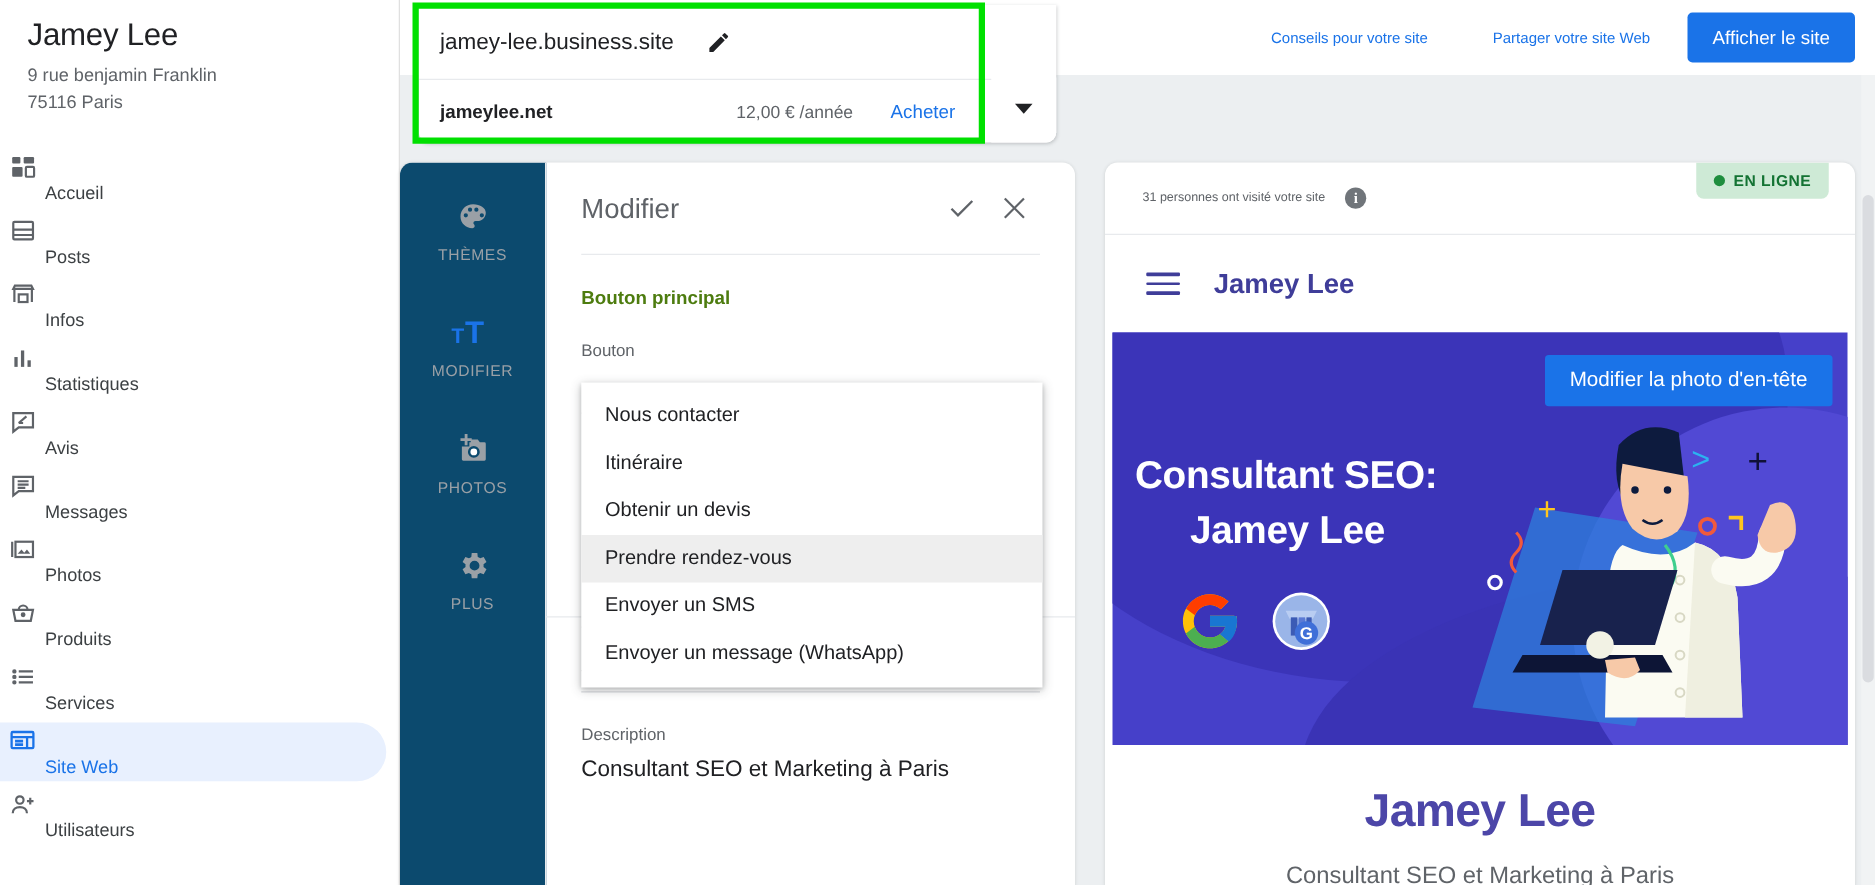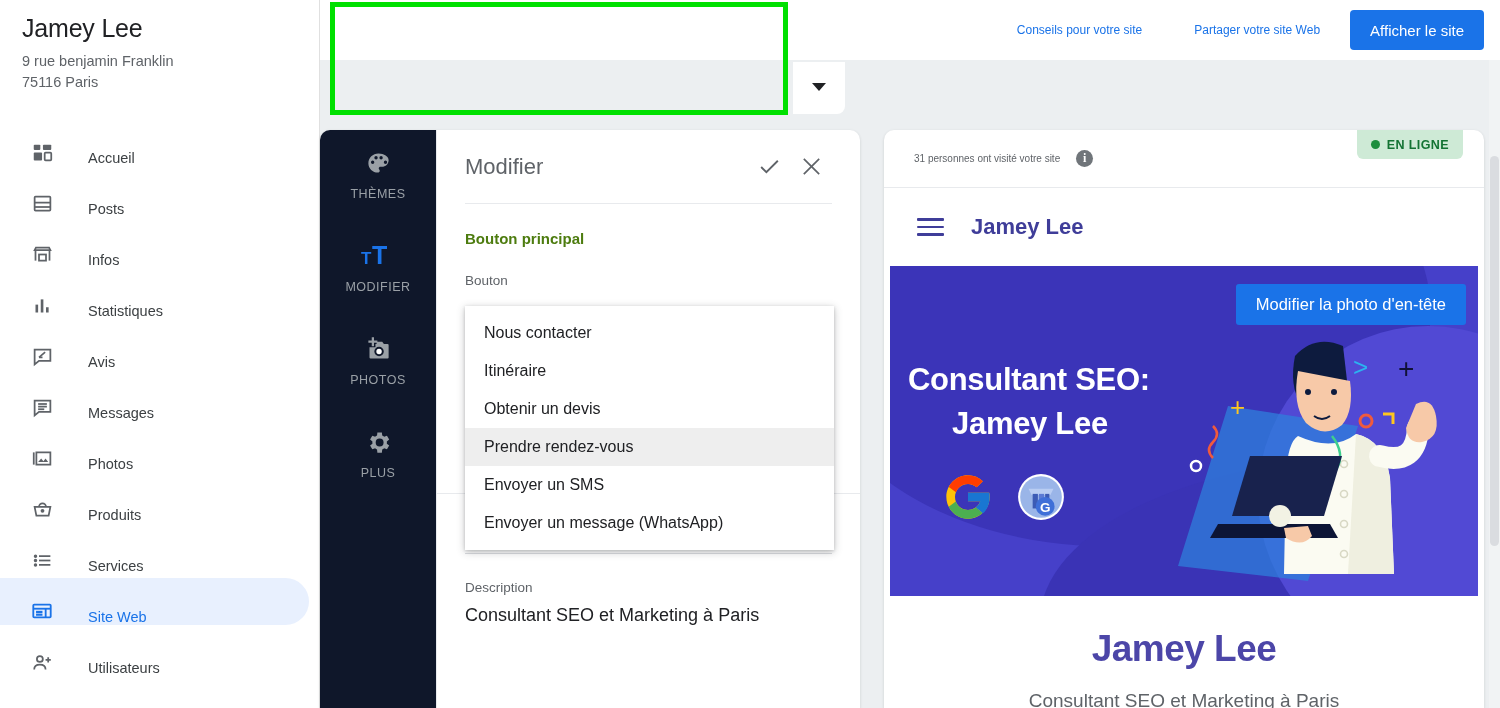--- a/index.html
+++ b/index.html
@@ -20,23 +20,23 @@
   .biz-title {
     font-size: 25px; color: #202124; font-weight: 400;
     padding: 14px 0 0 22px; letter-spacing: -.2px;
   }
   .biz-addr {
     font-size: 14.5px; color: #5f6368; line-height: 21px;
     padding: 6px 0 0 22px;
   }
   .nav { margin-top: 26px; }
   .nav-item {
-    display: flex; align-items: flex-end; height: 47px;
-    padding-left: 28px; margin: 4px 10px 4px 0;
-    border-radius: 0 24px 24px 0; cursor: pointer;
+    display: flex; align-items: flex-start; height: 47px;
+    padding-left: 4px; margin: 4px 10px 4px 0;
+    border-radius: 0 24px 24px 0; cursor: pointer; flex-direction: column;
   }
   .nav-item .ico {
     width: 28px; height: 28px; display: flex; align-items: center; justify-content: center;
     color: #5f6368; flex: 0 0 28px;
   }
   .nav-item .lbl {
     font-size: 14.5px; color: #3c4043; margin-left: 32px;
   }
   .nav-item.active { background: #e8f0fe; }
   .nav-item.active .lbl { color: #1a73e8; font-weight: 500; }
@@ -96,22 +96,22 @@
 
   
   .editor {
     position: absolute; left: 320px; top: 130px; width: 540px; height: 578px;
     background: #fff; border-radius: 10px 10px 0 0;
     box-shadow: 0 1px 3px rgba(60,64,67,.18);
     overflow: hidden;
   }
   .rail {
     position: absolute; left: 0; top: 0; width: 117px; height: 578px;
-    border-right: 1px solid #e8eaed; background: #0f172a;
-    padding-top: 12px;
+    border-right: 1px solid #e8eaed; background: #0c4a6e;
+    padding-top: 22px;
   }
   .rail-item {
     display: flex; flex-direction: column; align-items: center;
     margin-bottom: 34px; cursor: pointer; color: #9aa0a6;
   }
   .rail-item .rail-ico { height: 42px; display: flex; align-items: center; }
   .rail-item .rail-lbl { font-size: 12.5px; letter-spacing: .5px; margin-top: 3px; }
   .rail-item.active .rail-lbl { color: #9aa0a6; }
   .rail-divider {
     position: absolute; left: 117px; top: 363px; width: 423px; height: 1px; background: #e8eaed;
@@ -362,20 +362,35 @@
   </div>
 
   <div class="topbar">
     <div class="top-actions">
       <span class="link-btn">Conseils pour votre site</span>
       <span class="link-btn">Partager votre site Web</span>
       <button class="primary-btn">Afficher le site</button>
     </div>
   </div>
 
+  <div class="domain-card">
+    <div class="domain-row1">
+      <span class="domain-name">jamey-lee.business.site</span>
+      <span class="pencil">
+        <svg width="20" height="20" viewBox="0 0 24 24" fill="currentColor">
+            <path d="M3 17.25V21h3.75L17.8 9.94l-3.75-3.75L3 17.25zM20.7 7.04a1 1 0 000-1.41l-2.34-2.34a1 1 0 00-1.41 0l-1.83 1.83 3.75 3.75 1.83-1.83z"></path>
+          </svg>
+      </span>
+    </div>
+    <div class="domain-row2">
+      <span class="alt-domain">jameylee.net</span>
+      <span class="alt-price">12,00 € /année</span>
+      <span class="alt-buy">Acheter</span>
+    </div>
+  </div>
   <div class="caret-box">
     <span class="caret"></span>
   </div>
   <div class="green-highlight"></div>
 
   <div class="editor">
 
     <div class="rail">
       <div class="rail-item">
         <span class="rail-ico">

